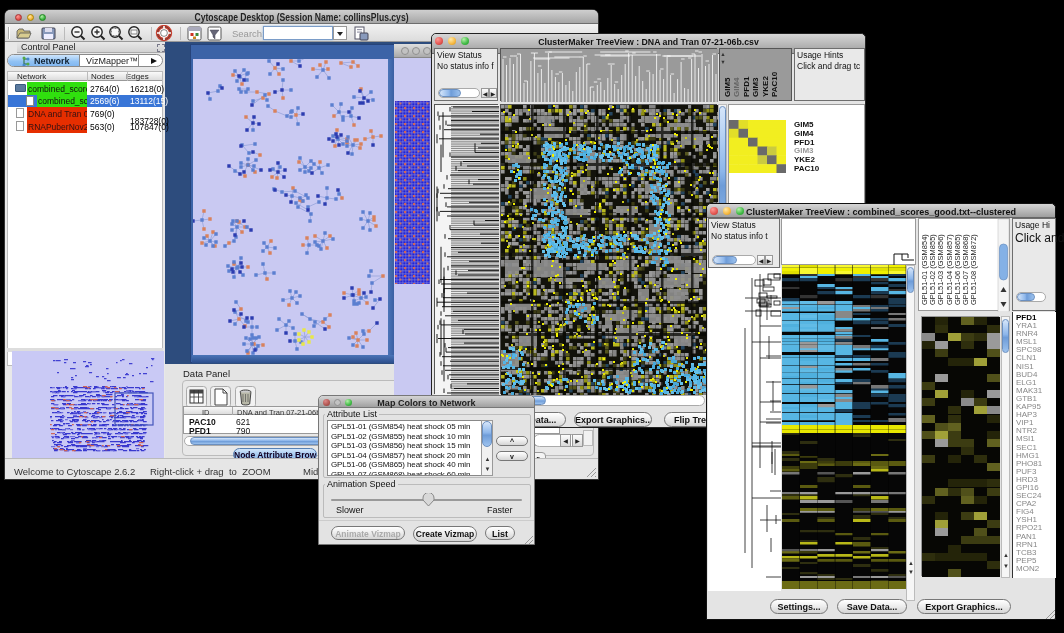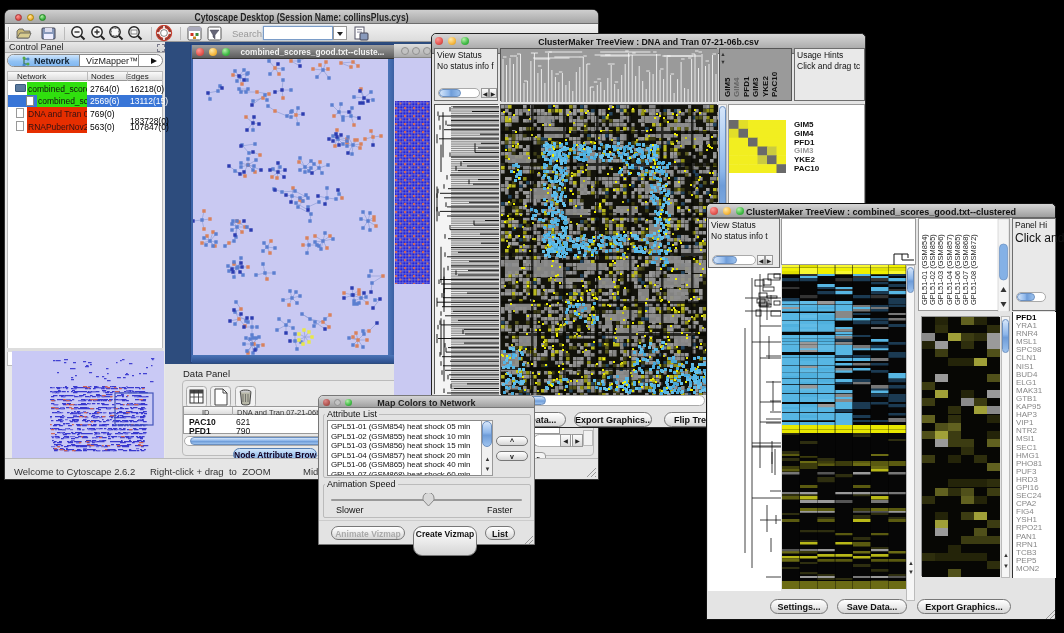--- a/index.html
+++ b/index.html
@@ -83,21 +83,21 @@
     <div class="abs" style="left:328px;top:16px;width:14px;height:14px;background:#fff;border:1px solid #999">
       <div class="abs" style="left:3px;top:5px;width:0;height:0;border-top:4px solid #222;border-left:3.5px solid transparent;border-right:3.5px solid transparent"></div>
     </div>
     <svg class="abs" style="left:348px;top:15px" width="17" height="17">
       <rect x="2" y="2" width="9" height="12" fill="#fff" stroke="#556"></rect>
       <rect x="4" y="4" width="5" height="1.2" fill="#99a"></rect>
       <rect x="4" y="6.5" width="5" height="1.2" fill="#99a"></rect>
       <rect x="7" y="8" width="8" height="7" rx="1" fill="#8899bb" stroke="#445"></rect>
     </svg>
 
- <div class="abs" style="left:0;top:32px;width:160px;height:11px;background:linear-gradient(#e8e8e8,#d2d2d2);border-bottom:1px solid #aaa;font-size:9px;color:#222;padding-left:4px">Control Panel</div>
+ <div class="abs" style="left:12px;top:32px;width:160px;height:11px;background:linear-gradient(#e8e8e8,#d2d2d2);border-bottom:1px solid #aaa;font-size:9px;color:#222;padding-left:4px">Control Panel</div>
  <div class="abs" style="left:152px;top:34px;width:8px;height:8px;border:1px dashed #778;border-radius:1px"></div>
 
  <div class="abs" style="left:160px;top:32px;width:428px;height:322px;background:#2d4c7d"></div>
 
  <div class="abs" style="left:0;top:43px;width:160px;height:405px;background:#e8e8e8"></div>
  <div class="abs" style="left:2px;top:44px;width:156px;height:13px;border:1px solid #8a8a8a;border-radius:7px;background:#fff;overflow:hidden">
    <div class="abs" style="left:0;top:0;width:72px;height:13px;background:linear-gradient(#cde4fb,#91c2f4 50%,#7ab2ee);border-right:1px solid #8a8a8a"></div>
    <div class="abs" style="left:130px;top:0;width:26px;height:13px;border-left:1px solid #8a8a8a"></div>
    <div class="abs" style="left:143px;top:3px;width:0;height:0;border-left:6px solid #111;border-top:3.5px solid transparent;border-bottom:3.5px solid transparent"></div>
    <svg class="abs" style="left:12px;top:1px" width="12" height="11">
@@ -215,26 +215,20 @@
    <span class="abs" style="left:298px;top:7px;font-size:9.5px;color:#333">Middle-cli</span>
    <div class="abs" style="left:581px;top:57px"></div>
  </div>
 
  <svg class="abs" style="left:581px;top:457px" width="11" height="11">
       <path d="M10 1L1 10M10 5L5 10M10 9l-1 1" stroke="#999" stroke-width="1"></path>
     </svg>
 </div>
 
 <div class="abs" style="left:190px;top:44px;width:207px;height:319px;background:#3c63a7;border:1px solid #26437a">
- <div class="abs" style="left:1px;top:0;width:204px;height:14px;background:linear-gradient(#9f9f9f,#5c5c5c);border-bottom:1px solid #333">
-  <div class="tl" style="left:4px;top:3px;width:8px;height:8px;background:radial-gradient(circle at 35% 30%,#ff9a95,#e3544f 60%,#b03a36)"></div>
-  <div class="tl" style="left:17px;top:3px;width:8px;height:8px;background:radial-gradient(circle at 35% 30%,#ffe9a8,#f6b73e 60%,#c78f25)"></div>
-  <div class="tl" style="left:30px;top:3px;width:8px;height:8px;background:radial-gradient(circle at 35% 30%,#b4f0a8,#3fb944 60%,#2d8f33)"></div>
-  <div class="abs" style="left:42px;top:2px;width:160px;font-size:9px;font-weight:bold;color:#f2f2f2;transform:scaleX(0.92);white-space:nowrap">combined_scores_good.txt--cluste...</div>
- </div>
  <div class="abs" style="left:2px;top:14px;width:195px;height:296px;background:#c9c9f2">
   <svg width="195" height="296">
         <path d="M82 9L90 10M82 9L86 15M82 9L77 15M82 9L76 2M82 9L85 5M165 7L160 3M160 3L148 4M148 4L158 8M130 11L135 10M130 11L136 19M130 11L124 18M130 11L120 10M130 11L127 6M130 11L133 3M107 7L98 2M98 2L106 2M106 2L119 -4M119 -4L119 -9M54 15L51 21M51 21L54 21M54 21L47 18M46 17L55 14M46 17L49 25M46 17L44 22M46 17L40 16M46 17L42 12M46 17L51 11M48 33L55 30M55 30L46 30M46 30L53 33M53 33L64 33M64 33L76 35M74 41L72 36M72 36L59 46M59 46L60 42M60 42L70 39M89 31L98 31M89 31L90 39M89 31L82 33M89 31L90 21M171 39L180 41M171 39L175 42M171 39L170 44M171 39L167 44M171 39L161 38M171 39L167 32M171 39L168 30M171 39L178 33M29 29L27 27M27 27L25 32M25 32L15 34M15 34L17 40M103 56L110 55M103 56L105 65M103 56L98 58M103 56L99 52M103 56L105 49M98 53L94 57M94 57L82 52M82 52L75 47M60 64L66 65M60 64L60 71M60 64L54 71M60 64L53 58M60 64L61 58M158 57L166 59M158 57L161 66M158 57L150 58M158 57L159 49M146 53L156 53M146 53L150 61M146 53L141 57M146 53L139 46M146 53L148 45M145 80L154 82M145 80L150 85M145 80L146 86M145 80L140 82M145 80L140 77M145 80L143 75M145 80L148 76M160 86L168 85M160 86L167 89M160 86L159 95M160 86L155 94M160 86L154 87M160 86L154 84M160 86L155 78M160 86L162 81M160 86L164 81M180 78L188 77M180 78L180 86M180 78L172 80M180 78L178 72M62 85L48 87M48 87L49 86M49 86L56 94M56 94L60 93M60 93L67 96M144 78L154 80M144 78L142 87M144 78L136 80M144 78L144 71M55 106L61 107M55 106L60 111M55 106L51 113M55 106L48 108M55 106L48 104M55 106L55 100M55 106L63 101M85 113L92 111M85 113L91 118M85 113L84 119M85 113L79 118M85 113L77 111M85 113L80 110M85 113L85 104M85 113L87 108M126 109L135 106M126 109L129 114M126 109L119 114M126 109L121 105M126 109L127 103M112 108L118 109M112 108L116 112M112 108L112 113M112 108L107 111M112 108L106 103M112 108L107 99M112 108L118 102M68 111L55 106M55 106L62 113M36 107L47 115M47 115L42 112M42 112L52 117M82 131L81 130M81 130L89 133M89 133L102 132M102 132L115 139M113 136L103 144M103 144L115 151M115 151L115 148M115 148L126 143M107 141L109 142M109 142L110 142M110 142L105 148M105 148L118 155M118 155L117 162M146 135L145 131M145 131L149 139M134 139L143 140M134 139L132 145M134 139L125 137M134 139L134 129M99 137L107 139M99 137L98 143M99 137L93 136M99 137L100 129M44 162L44 162M44 162L52 168M52 168L58 171M175 162L181 161M175 162L183 167M175 162L177 171M175 162L170 169M175 162L168 160M175 162L170 153M175 162L177 154M175 162L181 158M9 161L17 160M9 161L11 170M9 161L0 162M9 161L11 152M44 168L54 168M44 168L49 173M44 168L43 178M44 168L42 176M44 168L39 171M44 168L39 165M44 168L40 162M44 168L46 163M44 168L51 162M74 188L82 189M74 188L77 194M74 188L70 192M74 188L71 184M74 188L78 182M130 182L140 180M130 182L134 189M130 182L128 190M130 182L126 187M130 182L122 183M130 182L122 177M130 182L132 174M130 182L137 177M116 186L124 186M116 186L114 194M116 186L110 186M116 186L114 179M17 182L23 183M17 182L22 187M17 182L20 187M17 182L13 186M17 182L9 184M17 182L11 179M17 182L14 177M17 182L20 173M17 182L23 175M32 187L36 184M36 184L41 182M44 209L49 208M44 209L50 216M44 209L41 218M44 209L36 212M44 209L35 207M44 209L41 205M44 209L48 204M72 214L81 214M72 214L74 220M72 214L63 216M72 214L70 205M45 208L55 208M45 208L47 213M45 208L40 213M45 208L39 210M45 208L41 203M45 208L48 199M178 212L176 217M176 217L190 217M190 217L179 224M179 224L178 233M168 239L173 238M168 239L174 244M168 239L166 244M168 239L161 242M168 239L159 236M168 239L166 233M168 239L171 234M43 243L48 250M48 250L42 253M42 253L53 262M53 262L55 263M160 236L166 235M160 236L164 245M160 236L161 245M160 236L151 239M160 236L151 234M160 236L159 229M160 236L166 231M99 239L107 237M99 239L104 244M99 239L96 246M99 239L90 241M99 239L97 232M99 239L103 233M182 241L187 240M187 240L180 249M59 268L64 268M59 268L59 276M59 268L51 268M59 268L59 259M93 266L100 269M93 266L93 274M93 266L84 271M93 266L86 260M93 266L96 262M46 260L54 259M46 260L52 267M46 260L42 265M46 260L37 262M46 260L41 251M46 260L48 255M184 264L176 272M176 272L170 272M137 256L132 260M132 260L121 267M136 268L130 263M130 263L117 260M117 260L109 255M109 255L122 263M122 263L132 270M59 285L65 287M59 285L63 290M59 285L60 294M59 285L55 294M59 285L51 285M59 285L53 279M59 285L60 279M59 285L66 278M102 282L108 283M102 282L104 290M102 282L97 282M102 282L102 275M61 285L70 286M61 285L62 291M61 285L54 292M61 285L57 280M61 285L63 279M165 281L174 281M165 281L170 288M165 281L164 287M165 281L160 286M165 281L156 279M165 281L160 278M165 281L163 274M165 281L171 275M112 278L119 278M112 278L116 283M112 278L110 285M112 278L106 281M112 278L106 275M112 278L111 271M112 278L116 273" stroke="#8f9fd8" stroke-width="0.7" fill="none"></path>
         <path d="M82 9h3.4v3.4h-3.4zM86 15h3.4v3.4h-3.4zM165 7h3.4v3.4h-3.4zM160 3h3.4v3.4h-3.4zM148 4h3.4v3.4h-3.4zM158 8h3.4v3.4h-3.4zM135 10h3.4v3.4h-3.4zM120 10h3.4v3.4h-3.4zM127 6h3.4v3.4h-3.4zM133 3h3.4v3.4h-3.4zM98 2h3.4v3.4h-3.4zM119 -4h3.4v3.4h-3.4zM49 25h3.4v3.4h-3.4zM40 16h3.4v3.4h-3.4zM64 33h3.4v3.4h-3.4zM76 35h3.4v3.4h-3.4zM70 39h3.4v3.4h-3.4zM90 39h3.4v3.4h-3.4zM168 30h3.4v3.4h-3.4zM103 56h3.4v3.4h-3.4zM82 52h3.4v3.4h-3.4zM53 58h3.4v3.4h-3.4zM161 66h3.4v3.4h-3.4zM141 57h3.4v3.4h-3.4zM168 85h3.4v3.4h-3.4zM167 89h3.4v3.4h-3.4zM154 84h3.4v3.4h-3.4zM162 81h3.4v3.4h-3.4zM164 81h3.4v3.4h-3.4zM180 78h3.4v3.4h-3.4zM188 77h3.4v3.4h-3.4zM172 80h3.4v3.4h-3.4zM178 72h3.4v3.4h-3.4zM67 96h3.4v3.4h-3.4zM154 80h3.4v3.4h-3.4zM142 87h3.4v3.4h-3.4zM144 71h3.4v3.4h-3.4zM55 106h3.4v3.4h-3.4zM84 119h3.4v3.4h-3.4zM79 118h3.4v3.4h-3.4zM127 103h3.4v3.4h-3.4zM106 103h3.4v3.4h-3.4zM62 113h3.4v3.4h-3.4zM52 117h3.4v3.4h-3.4zM107 141h3.4v3.4h-3.4zM109 142h3.4v3.4h-3.4zM149 139h3.4v3.4h-3.4zM100 129h3.4v3.4h-3.4zM44 162h3.4v3.4h-3.4zM52 168h3.4v3.4h-3.4zM181 161h3.4v3.4h-3.4zM183 167h3.4v3.4h-3.4zM181 158h3.4v3.4h-3.4zM17 160h3.4v3.4h-3.4zM11 170h3.4v3.4h-3.4zM11 152h3.4v3.4h-3.4zM49 173h3.4v3.4h-3.4zM46 163h3.4v3.4h-3.4zM77 194h3.4v3.4h-3.4zM78 182h3.4v3.4h-3.4zM134 189h3.4v3.4h-3.4zM122 177h3.4v3.4h-3.4zM137 177h3.4v3.4h-3.4zM110 186h3.4v3.4h-3.4zM114 179h3.4v3.4h-3.4zM22 187h3.4v3.4h-3.4zM9 184h3.4v3.4h-3.4zM14 177h3.4v3.4h-3.4zM20 173h3.4v3.4h-3.4zM36 184h3.4v3.4h-3.4zM41 205h3.4v3.4h-3.4zM74 220h3.4v3.4h-3.4zM55 208h3.4v3.4h-3.4zM190 217h3.4v3.4h-3.4zM174 244h3.4v3.4h-3.4zM166 233h3.4v3.4h-3.4zM48 250h3.4v3.4h-3.4zM166 235h3.4v3.4h-3.4zM151 234h3.4v3.4h-3.4zM166 231h3.4v3.4h-3.4zM96 246h3.4v3.4h-3.4zM46 260h3.4v3.4h-3.4zM52 267h3.4v3.4h-3.4zM176 272h3.4v3.4h-3.4zM137 256h3.4v3.4h-3.4zM136 268h3.4v3.4h-3.4zM130 263h3.4v3.4h-3.4zM55 294h3.4v3.4h-3.4zM61 285h3.4v3.4h-3.4zM70 286h3.4v3.4h-3.4zM165 281h3.4v3.4h-3.4zM174 281h3.4v3.4h-3.4zM164 287h3.4v3.4h-3.4zM160 278h3.4v3.4h-3.4zM163 274h3.4v3.4h-3.4z" fill="#d9815c" transform="translate(-1.7,-1.7)"></path>
         <path d="M90 10h3.4v3.4h-3.4zM77 15h3.4v3.4h-3.4zM76 2h3.4v3.4h-3.4zM130 11h3.4v3.4h-3.4zM136 19h3.4v3.4h-3.4zM124 18h3.4v3.4h-3.4zM106 2h3.4v3.4h-3.4zM119 -9h3.4v3.4h-3.4zM54 15h3.4v3.4h-3.4zM54 21h3.4v3.4h-3.4zM47 18h3.4v3.4h-3.4zM55 14h3.4v3.4h-3.4zM44 22h3.4v3.4h-3.4zM42 12h3.4v3.4h-3.4zM51 11h3.4v3.4h-3.4zM48 33h3.4v3.4h-3.4zM55 30h3.4v3.4h-3.4zM46 30h3.4v3.4h-3.4zM53 33h3.4v3.4h-3.4zM74 41h3.4v3.4h-3.4zM72 36h3.4v3.4h-3.4zM60 42h3.4v3.4h-3.4zM98 31h3.4v3.4h-3.4zM90 21h3.4v3.4h-3.4zM180 41h3.4v3.4h-3.4zM161 38h3.4v3.4h-3.4zM178 33h3.4v3.4h-3.4zM27 27h3.4v3.4h-3.4zM25 32h3.4v3.4h-3.4zM17 40h3.4v3.4h-3.4zM105 65h3.4v3.4h-3.4zM98 58h3.4v3.4h-3.4zM99 52h3.4v3.4h-3.4zM105 49h3.4v3.4h-3.4zM98 53h3.4v3.4h-3.4zM94 57h3.4v3.4h-3.4zM75 47h3.4v3.4h-3.4zM60 71h3.4v3.4h-3.4zM158 57h3.4v3.4h-3.4zM150 58h3.4v3.4h-3.4zM159 49h3.4v3.4h-3.4zM146 53h3.4v3.4h-3.4zM150 61h3.4v3.4h-3.4zM139 46h3.4v3.4h-3.4zM148 45h3.4v3.4h-3.4zM145 80h3.4v3.4h-3.4zM154 82h3.4v3.4h-3.4zM150 85h3.4v3.4h-3.4zM140 77h3.4v3.4h-3.4zM160 86h3.4v3.4h-3.4zM159 95h3.4v3.4h-3.4zM154 87h3.4v3.4h-3.4zM155 78h3.4v3.4h-3.4zM62 85h3.4v3.4h-3.4zM49 86h3.4v3.4h-3.4zM56 94h3.4v3.4h-3.4zM61 107h3.4v3.4h-3.4zM60 111h3.4v3.4h-3.4zM48 108h3.4v3.4h-3.4zM48 104h3.4v3.4h-3.4zM55 100h3.4v3.4h-3.4zM63 101h3.4v3.4h-3.4zM80 110h3.4v3.4h-3.4zM87 108h3.4v3.4h-3.4zM126 109h3.4v3.4h-3.4zM135 106h3.4v3.4h-3.4zM129 114h3.4v3.4h-3.4zM121 105h3.4v3.4h-3.4zM112 108h3.4v3.4h-3.4zM118 109h3.4v3.4h-3.4zM116 112h3.4v3.4h-3.4zM112 113h3.4v3.4h-3.4zM107 111h3.4v3.4h-3.4zM107 99h3.4v3.4h-3.4zM118 102h3.4v3.4h-3.4zM55 106h3.4v3.4h-3.4zM42 112h3.4v3.4h-3.4zM81 130h3.4v3.4h-3.4zM89 133h3.4v3.4h-3.4zM102 132h3.4v3.4h-3.4zM115 139h3.4v3.4h-3.4zM113 136h3.4v3.4h-3.4zM103 144h3.4v3.4h-3.4zM115 148h3.4v3.4h-3.4zM126 143h3.4v3.4h-3.4zM110 142h3.4v3.4h-3.4zM105 148h3.4v3.4h-3.4zM118 155h3.4v3.4h-3.4zM117 162h3.4v3.4h-3.4zM146 135h3.4v3.4h-3.4zM134 139h3.4v3.4h-3.4zM143 140h3.4v3.4h-3.4zM134 129h3.4v3.4h-3.4zM99 137h3.4v3.4h-3.4zM107 139h3.4v3.4h-3.4zM44 162h3.4v3.4h-3.4zM175 162h3.4v3.4h-3.4zM177 171h3.4v3.4h-3.4zM170 169h3.4v3.4h-3.4zM168 160h3.4v3.4h-3.4zM170 153h3.4v3.4h-3.4zM177 154h3.4v3.4h-3.4zM9 161h3.4v3.4h-3.4zM44 168h3.4v3.4h-3.4zM54 168h3.4v3.4h-3.4zM43 178h3.4v3.4h-3.4zM39 171h3.4v3.4h-3.4zM39 165h3.4v3.4h-3.4zM40 162h3.4v3.4h-3.4zM74 188h3.4v3.4h-3.4zM82 189h3.4v3.4h-3.4zM70 192h3.4v3.4h-3.4zM71 184h3.4v3.4h-3.4zM130 182h3.4v3.4h-3.4zM140 180h3.4v3.4h-3.4zM128 190h3.4v3.4h-3.4zM126 187h3.4v3.4h-3.4zM122 183h3.4v3.4h-3.4zM132 174h3.4v3.4h-3.4zM116 186h3.4v3.4h-3.4zM124 186h3.4v3.4h-3.4zM114 194h3.4v3.4h-3.4zM17 182h3.4v3.4h-3.4zM23 183h3.4v3.4h-3.4zM20 187h3.4v3.4h-3.4zM13 186h3.4v3.4h-3.4zM11 179h3.4v3.4h-3.4zM23 175h3.4v3.4h-3.4zM32 187h3.4v3.4h-3.4zM41 182h3.4v3.4h-3.4zM44 209h3.4v3.4h-3.4zM50 216h3.4v3.4h-3.4zM41 218h3.4v3.4h-3.4zM36 212h3.4v3.4h-3.4zM35 207h3.4v3.4h-3.4zM72 214h3.4v3.4h-3.4zM81 214h3.4v3.4h-3.4zM63 216h3.4v3.4h-3.4zM70 205h3.4v3.4h-3.4zM45 208h3.4v3.4h-3.4zM41 203h3.4v3.4h-3.4zM48 199h3.4v3.4h-3.4zM178 212h3.4v3.4h-3.4zM176 217h3.4v3.4h-3.4zM179 224h3.4v3.4h-3.4zM168 239h3.4v3.4h-3.4zM173 238h3.4v3.4h-3.4zM166 244h3.4v3.4h-3.4zM161 242h3.4v3.4h-3.4zM159 236h3.4v3.4h-3.4zM43 243h3.4v3.4h-3.4zM42 253h3.4v3.4h-3.4zM53 262h3.4v3.4h-3.4zM55 263h3.4v3.4h-3.4zM164 245h3.4v3.4h-3.4zM161 245h3.4v3.4h-3.4zM99 239h3.4v3.4h-3.4zM107 237h3.4v3.4h-3.4zM104 244h3.4v3.4h-3.4zM90 241h3.4v3.4h-3.4zM97 232h3.4v3.4h-3.4zM103 233h3.4v3.4h-3.4zM182 241h3.4v3.4h-3.4zM59 268h3.4v3.4h-3.4zM64 268h3.4v3.4h-3.4zM59 276h3.4v3.4h-3.4zM93 266h3.4v3.4h-3.4zM100 269h3.4v3.4h-3.4zM84 271h3.4v3.4h-3.4zM86 260h3.4v3.4h-3.4zM96 262h3.4v3.4h-3.4zM42 265h3.4v3.4h-3.4zM170 272h3.4v3.4h-3.4zM132 260h3.4v3.4h-3.4zM121 267h3.4v3.4h-3.4zM117 260h3.4v3.4h-3.4zM109 255h3.4v3.4h-3.4zM122 263h3.4v3.4h-3.4zM59 285h3.4v3.4h-3.4zM65 287h3.4v3.4h-3.4zM63 290h3.4v3.4h-3.4zM60 294h3.4v3.4h-3.4zM51 285h3.4v3.4h-3.4zM53 279h3.4v3.4h-3.4zM60 279h3.4v3.4h-3.4zM66 278h3.4v3.4h-3.4zM102 282h3.4v3.4h-3.4zM108 283h3.4v3.4h-3.4zM104 290h3.4v3.4h-3.4zM102 275h3.4v3.4h-3.4zM54 292h3.4v3.4h-3.4zM57 280h3.4v3.4h-3.4zM63 279h3.4v3.4h-3.4zM170 288h3.4v3.4h-3.4zM160 286h3.4v3.4h-3.4zM156 279h3.4v3.4h-3.4zM171 275h3.4v3.4h-3.4z" fill="#5b7fd0" transform="translate(-1.7,-1.7)"></path>
         <path d="M85 5h3.4v3.4h-3.4zM107 7h3.4v3.4h-3.4zM51 21h3.4v3.4h-3.4zM46 17h3.4v3.4h-3.4zM59 46h3.4v3.4h-3.4zM89 31h3.4v3.4h-3.4zM82 33h3.4v3.4h-3.4zM171 39h3.4v3.4h-3.4zM175 42h3.4v3.4h-3.4zM170 44h3.4v3.4h-3.4zM167 44h3.4v3.4h-3.4zM167 32h3.4v3.4h-3.4zM29 29h3.4v3.4h-3.4zM15 34h3.4v3.4h-3.4zM110 55h3.4v3.4h-3.4zM60 64h3.4v3.4h-3.4zM66 65h3.4v3.4h-3.4zM54 71h3.4v3.4h-3.4zM61 58h3.4v3.4h-3.4zM166 59h3.4v3.4h-3.4zM156 53h3.4v3.4h-3.4zM146 86h3.4v3.4h-3.4zM140 82h3.4v3.4h-3.4zM143 75h3.4v3.4h-3.4zM148 76h3.4v3.4h-3.4zM155 94h3.4v3.4h-3.4zM180 86h3.4v3.4h-3.4zM48 87h3.4v3.4h-3.4zM60 93h3.4v3.4h-3.4zM144 78h3.4v3.4h-3.4zM136 80h3.4v3.4h-3.4zM51 113h3.4v3.4h-3.4zM85 113h3.4v3.4h-3.4zM92 111h3.4v3.4h-3.4zM91 118h3.4v3.4h-3.4zM77 111h3.4v3.4h-3.4zM85 104h3.4v3.4h-3.4zM119 114h3.4v3.4h-3.4zM68 111h3.4v3.4h-3.4zM36 107h3.4v3.4h-3.4zM47 115h3.4v3.4h-3.4zM82 131h3.4v3.4h-3.4zM115 151h3.4v3.4h-3.4zM145 131h3.4v3.4h-3.4zM132 145h3.4v3.4h-3.4zM125 137h3.4v3.4h-3.4zM98 143h3.4v3.4h-3.4zM93 136h3.4v3.4h-3.4zM58 171h3.4v3.4h-3.4zM0 162h3.4v3.4h-3.4zM42 176h3.4v3.4h-3.4zM51 162h3.4v3.4h-3.4zM49 208h3.4v3.4h-3.4zM48 204h3.4v3.4h-3.4zM47 213h3.4v3.4h-3.4zM40 213h3.4v3.4h-3.4zM39 210h3.4v3.4h-3.4zM178 233h3.4v3.4h-3.4zM171 234h3.4v3.4h-3.4zM160 236h3.4v3.4h-3.4zM151 239h3.4v3.4h-3.4zM159 229h3.4v3.4h-3.4zM187 240h3.4v3.4h-3.4zM180 249h3.4v3.4h-3.4zM51 268h3.4v3.4h-3.4zM59 259h3.4v3.4h-3.4zM93 274h3.4v3.4h-3.4zM54 259h3.4v3.4h-3.4zM37 262h3.4v3.4h-3.4zM41 251h3.4v3.4h-3.4zM48 255h3.4v3.4h-3.4zM184 264h3.4v3.4h-3.4zM132 270h3.4v3.4h-3.4zM97 282h3.4v3.4h-3.4zM62 291h3.4v3.4h-3.4z" fill="#2c3cb0" transform="translate(-1.7,-1.7)"></path>
         <path d="M119 278h3.4v3.4h-3.4zM116 283h3.4v3.4h-3.4zM110 285h3.4v3.4h-3.4zM106 281h3.4v3.4h-3.4zM106 275h3.4v3.4h-3.4zM111 271h3.4v3.4h-3.4zM116 273h3.4v3.4h-3.4z" fill="#e8e848" transform="translate(-1.7,-1.7)"></path>
       </svg>
  </div>
  <div class="abs" style="left:197px;top:14px;width:8px;height:296px;background:linear-gradient(90deg,#4a74b8,#35589a)"></div>
@@ -780,21 +774,21 @@
         <text x="53.0" y="82" fill="#222" font-size="7.5" font-family="Liberation Sans" transform="rotate(-90 53.0 86)">GPL51-07 (GSM868)</text>
         <text x="61.199999999999996" y="82" fill="#222" font-size="7.5" font-family="Liberation Sans" transform="rotate(-90 61.199999999999996 86)">GPL51-08 (GSM872)</text>
    <rect x="79" y="0" width="11" height="93" fill="#f4f4f4" stroke="#bbb" stroke-width="0.5"></rect>
    <rect x="80.5" y="25" width="8" height="36" rx="4" fill="#84b1e6" stroke="#6a8fc0" stroke-width="0.7"></rect>
    <path d="M84.5 68l3 5h-6z" fill="#333"></path>
         <path d="M84.5 88l-3-5h6z" fill="#333"></path>
   </svg>
  </div>
 
  <div class="panel" style="left:305px;top:14px;width:44px;height:93px;background:#e9e9e9">
-  <div class="abs" style="left:2px;top:1px;font-size:8.5px;color:#111;white-space:nowrap">Panel Hi</div>
+  <div class="abs" style="left:2px;top:1px;font-size:8.5px;color:#111;white-space:nowrap">Usage Hi</div>
   <div class="abs" style="left:2px;top:12px;font-size:12px;color:#111;white-space:nowrap">Click and</div>
   <div class="aqtrack" style="left:3px;top:73px;width:30px;height:10px"></div>
   <div class="aqthumbv" style="left:4px;top:74px;width:18px;height:8px"></div>
  </div>
 
  <div class="abs" style="left:1px;top:64px;width:73px;height:323px;border-right:1px solid #777">
   <svg width="73" height="323">
         <rect width="73" height="323" fill="#fff"></rect>
         <rect x="48" y="42" width="5" height="6" fill="none" stroke="#111" stroke-width="0.8"></rect>
         <rect x="66" y="33" width="6" height="4" fill="none" stroke="#111" stroke-width="0.8"></rect>
@@ -925,17 +919,17 @@
  <div class="abs" style="left:4px;top:88px;width:208px;height:34px;border:1px solid #bbb;border-radius:2px"></div>
  <div class="abs" style="left:6px;top:83px;font-size:9px;color:#111;background:#e3e3e3;padding:0 2px">Animation Speed</div>
  <div class="abs" style="left:12px;top:103px;width:191px;height:2px;background:#999;border-radius:1px"></div>
  <svg class="abs" style="left:103px;top:97px" width="13" height="14">
       <path d="M1 5a5.5 5.5 0 0 1 11 0v2l-5.5 6L1 7z" fill="#d8d8d8" stroke="#888"></path>
     </svg>
  <div class="abs" style="left:17px;top:109px;font-size:9px;color:#111">Slower</div>
  <div class="abs" style="left:168px;top:109px;font-size:9px;color:#111">Faster</div>
  <div class="abs" style="left:0px;top:124px;width:215px;height:1px;background:#ccc"></div>
  <div class="pill" style="left:12px;top:130px;width:74px;height:14px;font-size:8.5px;line-height:14px;color:#aaa">Animate Vizmap</div>
- <div class="pill" style="left:94px;top:130px;width:64px;height:30px;font-size:8.5px;line-height:14px">Create Vizmap</div>
+ <div class="pill" style="left:94px;top:130px;width:64px;height:16px;font-size:8.5px;line-height:14px">Create Vizmap</div>
  <div class="pill" style="left:166px;top:130px;width:30px;height:14px;font-size:9px;line-height:14px">List</div>
  <svg class="abs" style="left:205px;top:139px" width="10" height="10">
       <path d="M9 1L1 9M9 5L5 9" stroke="#999" stroke-width="1"></path>
     </svg>
 </div>
 </body></html>

